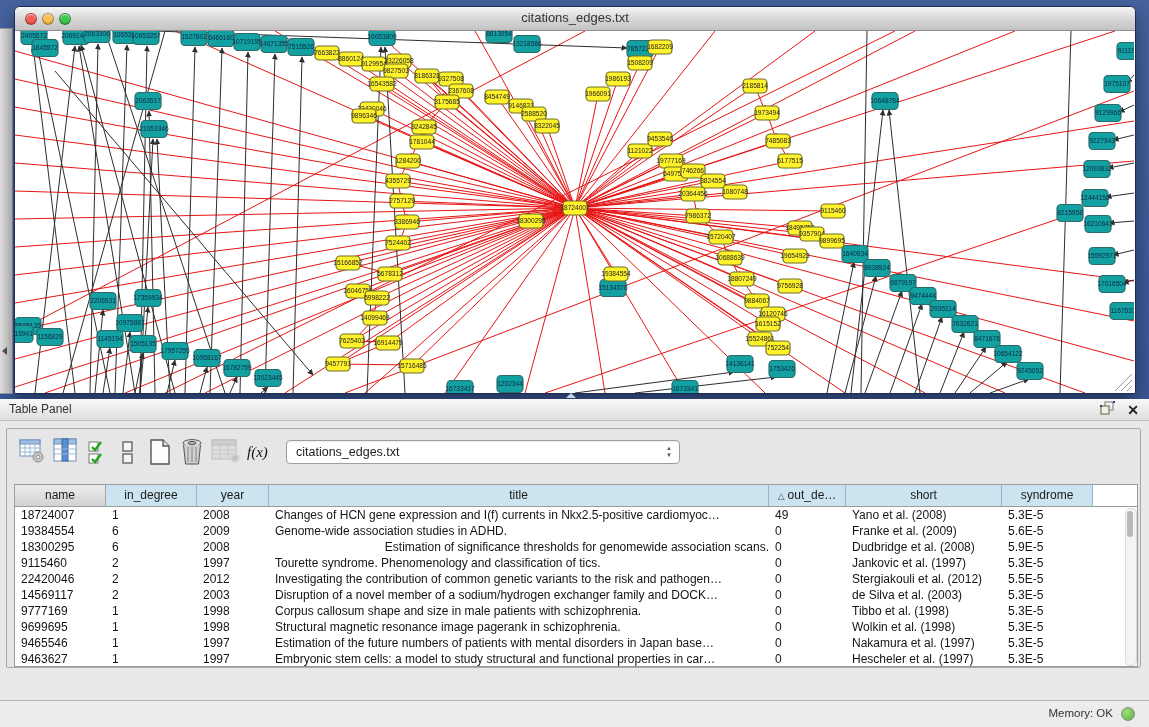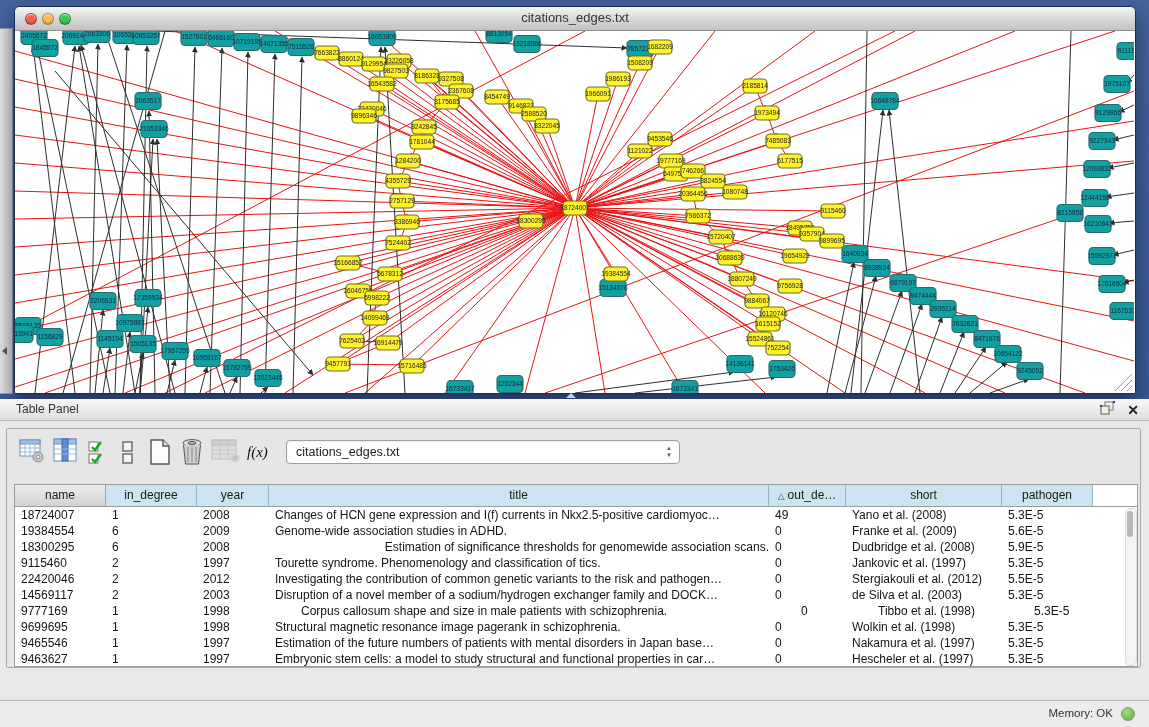--- a/index.html
+++ b/index.html
@@ -29,21 +29,21 @@
   .canvas{position:absolute;left:0;top:24px;right:0;bottom:0;background:#fff;
           overflow:hidden;border-radius:0 0 2px 2px;}
   .canvas svg{position:absolute;left:0;top:0;}
   .split-grip{position:absolute;left:566px;top:393px;width:0;height:0;
               border-left:5px solid transparent;border-right:5px solid transparent;
               border-bottom:5px solid #c7d0e2;}
   
   .table-panel{position:absolute;left:0;top:399px;width:1149px;height:328px;background:#e9e9e9;}
   .panel-header{height:21px;background:linear-gradient(#f8f8f8,#dedede);
                 border-bottom:1px solid #bdbdbd;position:relative;}
-  .panel-title{font-size:12px;color:#333;padding-left:16px;line-height:21px;}
+  .panel-title{font-size:12px;color:#333;padding-left:9px;line-height:21px;}
   .ph-icons{position:absolute;right:10px;top:2px;display:flex;gap:12px;align-items:center;}
   .close-x{font-size:14px;font-weight:bold;color:#222;line-height:16px;cursor:default;}
   .panel-container{position:absolute;left:6px;top:29px;width:1135px;height:240px;
                    background:#e6e6e6;border:1px solid #a8a8a8;border-radius:2px;box-sizing:border-box;}
   .tbi{position:absolute;top:9px;width:26px;height:28px;}
   .combo{position:absolute;left:279px;top:11px;width:394px;height:24px;background:#fff;
          border:1px solid #9f9f9f;border-radius:4px;box-sizing:border-box;
          font-size:12.5px;color:#222;line-height:22px;padding-left:9px;
          box-shadow:inset 0 1px 2px rgba(0,0,0,.08);}
   .combo .arrows{position:absolute;right:7px;top:4px;font-size:6px;color:#555;line-height:7px;text-align:center;}
@@ -638,21 +638,21 @@
     </div>
 
     <div class="table-zone">
       <div class="grid-head" id="grid-head">
           <div class="hcell gray" style="width: 91px;"><span>name</span></div>
           <div class="hcell" style="width: 91px;"><span>in_degree</span></div>
           <div class="hcell" style="width: 72px;"><span>year</span></div>
           <div class="hcell" style="width: 500px;"><span>title</span></div>
           <div class="hcell" style="width: 77px;"><span class="sortmark">△</span><span>out_de…</span></div>
           <div class="hcell" style="width: 156px;"><span>short</span></div>
-          <div class="hcell" style="width: 91px;"><span>pathogen</span></div>
+          <div class="hcell" style="width: 91px;"><span>syndrome</span></div>
         </div>
       <div class="grid-body" id="grid-body">
           <div class="trow">
             <div class="tcell" style="width: 91px;">18724007</div>
             <div class="tcell" style="width: 91px;">1</div>
             <div class="tcell" style="width: 72px;">2008</div>
             <div class="tcell" style="width: 500px;">Changes of HCN gene expression and I(f) currents in Nkx2.5-positive cardiomyoc…</div>
             <div class="tcell" style="width: 77px;">49</div>
             <div class="tcell" style="width: 156px;">Yano et al. (2008)</div>
             <div class="tcell" style="width: 91px;">5.3E-5</div>
@@ -699,21 +699,21 @@
             <div class="tcell" style="width: 72px;">2003</div>
             <div class="tcell" style="width: 500px;">Disruption of a novel member of a sodium/hydrogen exchanger family and DOCK…</div>
             <div class="tcell" style="width: 77px;">0</div>
             <div class="tcell" style="width: 156px;">de Silva et al. (2003)</div>
             <div class="tcell" style="width: 91px;">5.3E-5</div>
           </div>
           <div class="trow">
             <div class="tcell" style="width: 91px;">9777169</div>
             <div class="tcell" style="width: 91px;">1</div>
             <div class="tcell" style="width: 72px;">1998</div>
-            <div class="tcell" style="width: 500px; margin-left: 26px;">Corpus callosum shape and size in male patients with schizophrenia.</div>
+            <div class="tcell" style="width: 500px;">Corpus callosum shape and size in male patients with schizophrenia.</div>
             <div class="tcell" style="width: 77px;">0</div>
             <div class="tcell" style="width: 156px;">Tibbo et al. (1998)</div>
             <div class="tcell" style="width: 91px;">5.3E-5</div>
           </div>
           <div class="trow">
             <div class="tcell" style="width: 91px;">9699695</div>
             <div class="tcell" style="width: 91px;">1</div>
             <div class="tcell" style="width: 72px;">1998</div>
             <div class="tcell" style="width: 500px;">Structural magnetic resonance image pagerank in schizophrenia.</div>
             <div class="tcell" style="width: 77px;">0</div>

